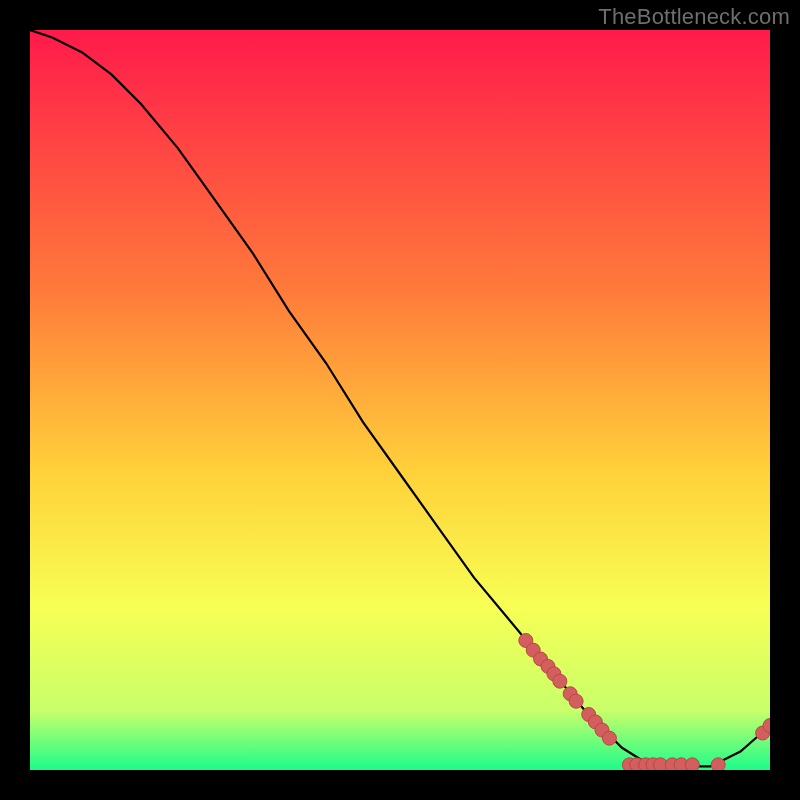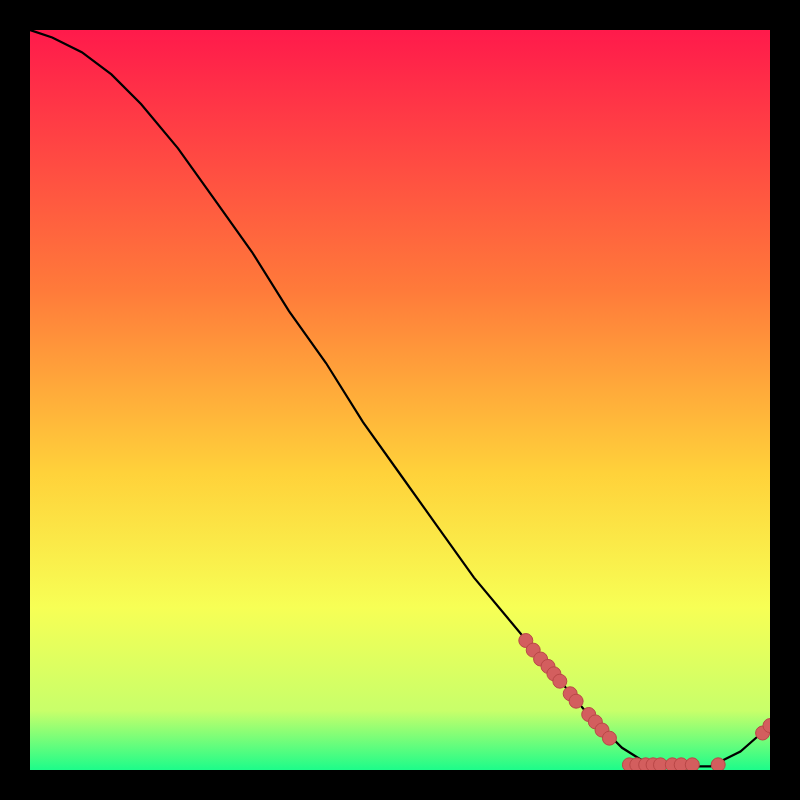--- a/index.html
+++ b/index.html
@@ -32,20 +32,21 @@
     top: 30px;
     width: 740px;
     height: 740px;
   }
   svg { display: block; }
 </style>
 </head>
 <body>
 
 <div class="frame">
+  <div class="attribution">TheBottleneck.com</div>
 
   <div class="plot-wrap">
     <svg id="chart-svg" width="740" height="740" viewBox="0 0 740 740">
       <defs>
         <linearGradient id="bg-grad" x1="0" y1="0" x2="0" y2="1">
           <stop id="g0" offset="0%" stop-color="#ff1a4b"></stop>
           <stop id="g1" offset="35%" stop-color="#ff7a3a"></stop>
           <stop id="g2" offset="60%" stop-color="#ffd23a"></stop>
           <stop id="g3" offset="78%" stop-color="#f7ff55"></stop>
           <stop id="g4" offset="92%" stop-color="#c8ff6a"></stop>

